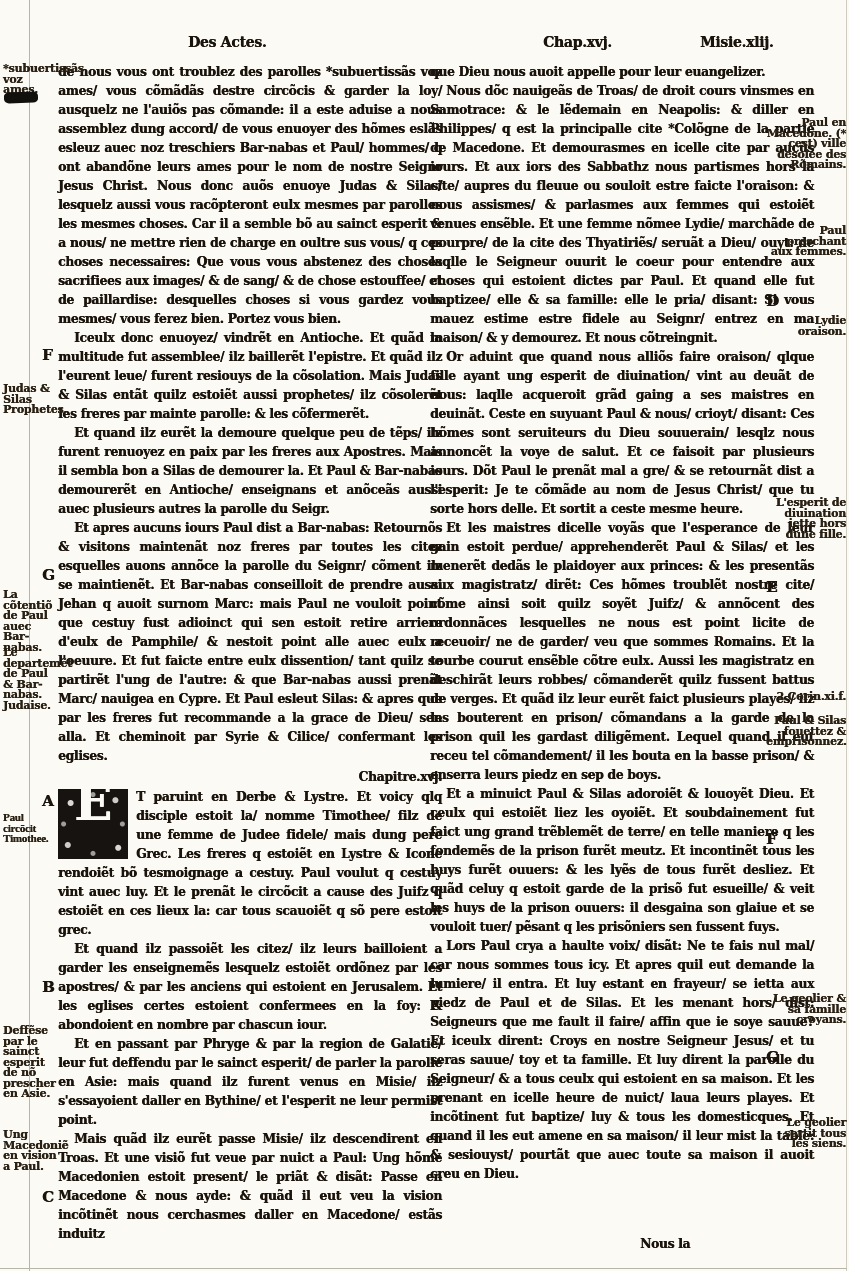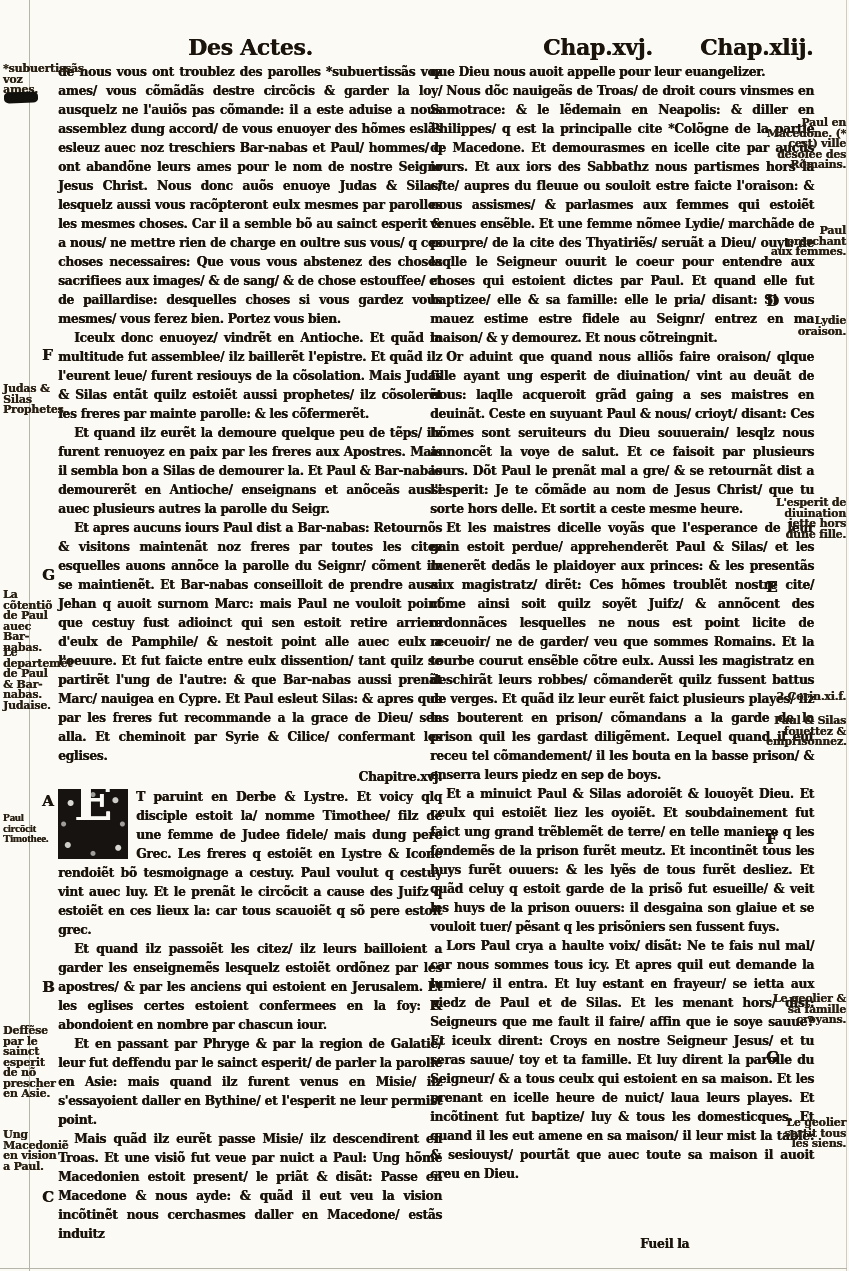--- a/index.html
+++ b/index.html
@@ -4,21 +4,21 @@
 <style>
   html,body{margin:0;padding:0;background:#e8e6df;}
   .scan{position:relative;width:849px;height:1271px;background:#fbfaf4;overflow:hidden;
         font-family:"DejaVu Serif", serif;color:#1b140c;}
   .scan::before{content:"";position:absolute;left:29px;top:0;bottom:0;width:1px;background:#b7b4aa;}
   .scan::after{content:"";position:absolute;left:0;right:2px;bottom:2px;height:1px;background:#b7b4aa;}
   .edge-r{position:absolute;top:0;bottom:0;right:2px;width:1px;background:#cfccc2;}
 
   .goth{font-weight:700;letter-spacing:-0.3px;text-shadow:0.4px 0 0 currentColor;}
 
-  .hdr{position:absolute;top:34px;font-size:22px;white-space:nowrap;}
+  .hdr{position:absolute;top:34px;font-size:14px;white-space:nowrap;}
   .hdr-left{left:188px;}
   .hdr-center{left:543px;text-align:right;}
   .hdr-right{left:700px;}
 
   .col{position:absolute;top:62px;width:384px;font-size:12.3px;line-height:19px;
        text-align:justify;text-justify:inter-word;}
   .col-left{left:58px;}
   .col-right{left:430px;}
   .col p{margin:0;text-indent:16px;}
   .col p.noindent{text-indent:0;}
@@ -50,21 +50,21 @@
   .manicule{font-size:12px;}
 </style>
 </head>
 <body>
 
 <div class="scan">
   <div class="edge-r"></div>
 
   <div class="hdr hdr-left goth">Des Actes.</div>
   <div class="hdr hdr-center goth">Chap.xvj.</div>
-  <div class="hdr hdr-right goth">Chap.xlij.</div>
+  <div class="hdr hdr-right goth">Misie.xlij.</div>
 
   <div class="col col-left goth">
     <p class="noindent">de nous vous ont troublez des parolles *subuertissãs voz ames/ vous cõmãdãs destre circõcis &amp; garder la loy/ ausquelz ne l'auiõs pas cõmande: il a este aduise a nous assemblez dung accord/ de vous enuoyer des hõmes eslãs esleuz auec noz treschiers Bar-nabas et Paul/ hommes/ q ont abandõne leurs ames pour le nom de nostre Seignr Jesus Christ. Nous donc auõs enuoye Judas &amp; Silas/ lesquelz aussi vous racõpteront eulx mesmes par parolles les mesmes choses. Car il a semble bõ au sainct esperit &amp; a nous/ ne mettre rien de charge en oultre sus vous/ q ces choses necessaires: Que vous vous abstenez des choses sacrifiees aux images/ &amp; de sang/ &amp; de chose estouffee/ et de paillardise: desquelles choses si vous gardez vous mesmes/ vous ferez bien. Portez vous bien.</p>
     <p>Iceulx donc enuoyez/ vindrẽt en Antioche. Et quãd la multitude fut assemblee/ ilz baillerẽt l'epistre. Et quãd ilz l'eurent leue/ furent resiouys de la cõsolation. Mais Judas &amp; Silas entãt quilz estoiẽt aussi prophetes/ ilz cõsolerẽt les freres par mainte parolle: &amp; les cõfermerẽt.</p>
     <p>Et quand ilz eurẽt la demoure quelque peu de tẽps/ ilz furent renuoyez en paix par les freres aux Apostres. Mais il sembla bon a Silas de demourer la. Et Paul &amp; Bar-nabas demourerẽt en Antioche/ enseignans et anõceãs aussi auec plusieurs autres la parolle du Seigr.</p>
     <p>Et apres aucuns iours Paul dist a Bar-nabas: Retournõs &amp; visitons maintenãt noz freres par toutes les citez esquelles auons annõce la parolle du Seignr/ cõment ilz se maintienẽt. Et Bar-nabas conseilloit de prendre aussi Jehan q auoit surnom Marc: mais Paul ne vouloit point que cestuy fust adioinct qui sen estoit retire arriere d'eulx de Pamphile/ &amp; nestoit point alle auec eulx a l'oeuure. Et fut faicte entre eulx dissention/ tant quilz se partirẽt l'ung de l'autre: &amp; que Bar-nabas aussi prenãt Marc/ nauigea en Cypre. Et Paul esleut Silas: &amp; apres que par les freres fut recommande a la grace de Dieu/ sen alla. Et cheminoit par Syrie &amp; Cilice/ confermant les eglises.</p>
     <p class="chap-head">Chapitre.xvj.</p>
     <p class="noindent">
       <span class="dropcap">
           <span>E</span>
@@ -76,21 +76,21 @@
   </div>
 
   <div class="col col-right goth">
     <p class="noindent">que Dieu nous auoit appelle pour leur euangelizer.</p>
     <p>Nous dõc nauigeãs de Troas/ de droit cours vinsmes en Samotrace: &amp; le lẽdemain en Neapolis: &amp; diller en Philippes/ q est la principalle cite *Colõgne de la partie de Macedone.  Et demourasmes en icelle cite par aucũs iours. Et aux iors des Sabbathz nous partismes hors la cite/ aupres du fleuue ou souloit estre faicte l'oraison: &amp; nous assismes/ &amp; parlasmes aux femmes qui estoiẽt venues ensẽble.  Et une femme nõmee Lydie/ marchãde de pourpre/ de la cite des Thyatiriẽs/ seruãt a Dieu/ ouyt: de laqlle le Seigneur ouurit le coeur pour entendre aux choses qui estoient dictes par Paul. Et quand elle fut baptizee/ elle &amp; sa famille: elle le pria/ disant: Si vous mauez estime estre fidele au Seignr/ entrez en ma maison/ &amp; y demourez. Et nous cõtreingnit.</p>
     <p>Or aduint que quand nous alliõs faire oraison/ qlque fille ayant ung esperit de diuination/ vint au deuãt de nous: laqlle acqueroit grãd gaing a ses maistres en deuinãt.  Ceste en suyuant Paul &amp; nous/ crioyt/ disant: Ces hõmes sont seruiteurs du Dieu souuerain/ lesqlz nous annoncẽt la voye de salut. Et ce faisoit par plusieurs iours. Dõt Paul le prenãt mal a gre/ &amp; se retournãt dist a l'esperit: Je te cõmãde au nom de Jesus Christ/ que tu sorte hors delle. Et sortit a ceste mesme heure.</p>
     <p>Et les maistres dicelle voyãs que l'esperance de leur gain estoit perdue/ apprehenderẽt Paul &amp; Silas/ et les menerẽt dedãs le plaidoyer aux princes: &amp; les presentãs aux magistratz/ dirẽt: Ces hõmes troublẽt nostre cite/ cõme ainsi soit quilz soyẽt Juifz/ &amp; annõcent des ordonnãces lesquelles ne nous est point licite de receuoir/ ne de garder/ veu que sommes Romains. Et la tourbe courut ensẽble cõtre eulx. Aussi les magistratz en deschirãt leurs robbes/ cõmanderẽt quilz fussent battus de verges. Et quãd ilz leur eurẽt faict plusieurs playes/ ilz les bouterent en prison/ cõmandans a la garde de la prison quil les gardast diligẽment. Lequel quand il eut receu tel cõmandement/ il les bouta en la basse prison/ &amp; enserra leurs piedz en sep de boys.</p>
     <p>Et a minuict Paul &amp; Silas adoroiẽt &amp; louoyẽt Dieu. Et ceulx qui estoiẽt liez les oyoiẽt. Et soubdainement fut faict ung grand trẽblemẽt de terre/ en telle maniere q les fondemẽs de la prison furẽt meutz. Et incontinẽt tous les huys furẽt ouuers: &amp; les lyẽs de tous furẽt desliez. Et quãd celuy q estoit garde de la prisõ fut esueille/ &amp; veit les huys de la prison ouuers: il desgaina son glaiue et se vouloit tuer/ pẽsant q les prisõniers sen fussent fuys.</p>
     <p>Lors Paul crya a haulte voix/ disãt: Ne te fais nul mal/ car nous sommes tous icy.  Et apres quil eut demande la lumiere/ il entra. Et luy estant en frayeur/ se ietta aux piedz de Paul et de Silas. Et les menant hors/ dist: Seigneurs que me fault il faire/ affin que ie soye sauue? Et iceulx dirent: Croys en nostre Seigneur Jesus/ et tu seras sauue/ toy et ta famille. Et luy dirent la parolle du Seigneur/ &amp; a tous ceulx qui estoient en sa maison.  Et les prenant en icelle heure de nuict/ laua leurs playes. Et incõtinent fut baptize/ luy &amp; tous les domesticques. Et quand il les eut amene en sa maison/ il leur mist la table: &amp; sesiouyst/ pourtãt que auec toute sa maison il auoit creu en Dieu.</p>
   </div>
-  <div class="catchword goth">Fueil la</div>
+  <div class="catchword goth">Nous la</div>
 
   <div class="mn mn-l" style="top:64px;">*subuertissãs voz ames.</div>
   <div class="blot"></div>
   <div class="mn mn-l" style="top:384px;">Judas &amp; Silas Prophetes.</div>
   <div class="sec" style="left:42px;top:346px;">F</div>
   <div class="sec" style="left:42px;top:566px;">G</div>
   <div class="mn mn-l" style="top:590px;">La cõtentiõ de Paul auec Bar-nabas.</div>
   <div class="mn mn-l" style="top:648px;">Le departemẽt de Paul &amp; Bar-nabas. Judaise.</div>
   <div class="sec" style="left:42px;top:792px;">A</div>
   <div class="mn mn-l" style="top:812px;font-family:Liberation Serif, serif;">Paul circõcit Timothee.</div>

